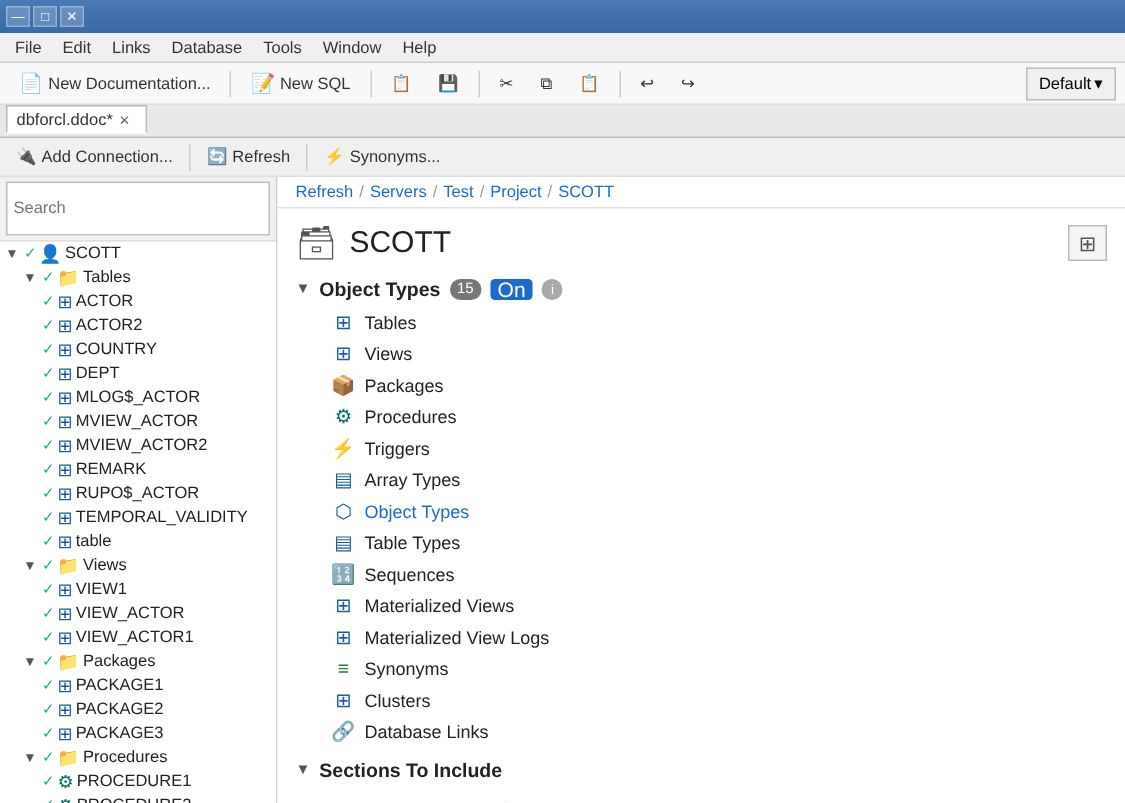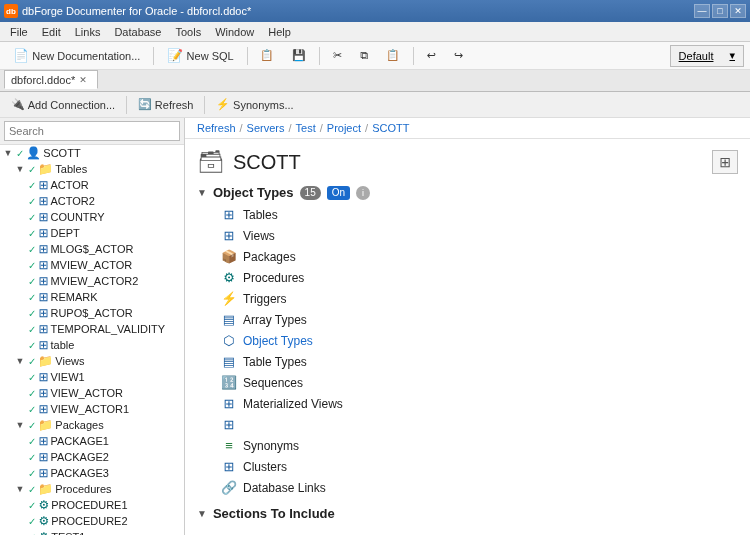--- a/index.html
+++ b/index.html
@@ -45,23 +45,23 @@
     .toolbar-btn {
       display: flex; align-items: center; gap: 3px;
       padding: 2px 6px; font-size: 11px; color: #333;
       background: transparent; border: 1px solid transparent;
       cursor: pointer; height: 22px;
     }
     .toolbar-sep { width: 1px; height: 18px; background: #ccc; margin: 0 2px; }
     .toolbar-icon { font-size: 13px; }
     .toolbar-right { margin-left: auto; display: flex; align-items: center; }
     .default-btn {
-      display: flex; align-items: center; gap: 16px;
+      display: flex; align-items: center; gap: 2px;
       padding: 2px 8px; background: #f0f0f0; border: 1px solid #bbb;
-      cursor: pointer; font-size: 11px; height: 22px; text-decoration: underline;
+      cursor: pointer; font-size: 11px; height: 22px;
     }
 
     
     .tab-bar {
       background: #e8e8e8;
       height: 22px;
       display: flex;
       padding: 0 4px;
       border-bottom: 1px solid #bbb;
     }
@@ -108,21 +108,21 @@
     .toolbar2-icon { font-size: 11px; }
 
     
     .search-bar {
       padding: 3px 4px;
       background: #f0f0f0;
       border-bottom: 1px solid #ddd;
     }
     .search-input {
       width: 100%;
-      height: 20px;
+      height: 36px;
       border: 1px solid #bbb;
       padding: 1px 4px;
       font-size: 11px;
       background: white;
     }
 
     
     .sidebar {
       width: 185px;
       min-width: 185px;
@@ -202,21 +202,21 @@
       padding: 0 5px;
       font-size: 10px;
       height: 14px;
       display: flex; align-items: center;
     }
     .on-badge {
       background: #1a6bcc;
       color: white;
       border-radius: 3px;
       padding: 0 5px;
-      font-size: 10px;
+      font-size: 14px;
       height: 14px;
       display: flex; align-items: center; text-align: center;
     }
     .info-badge {
       background: #aaa;
       color: white;
       border-radius: 50%;
       width: 14px; height: 14px;
       display: flex; align-items: center; justify-content: center;
       font-size: 9px;
@@ -252,24 +252,20 @@
     ::-webkit-scrollbar-track { background: #f0f0f0; }
     ::-webkit-scrollbar-thumb { background: #bbb; border: 1px solid #f0f0f0; }
 
     
     .sidebar-scroll { overflow-y: auto; overflow-x: hidden; height: 100%; }
   </style>
 </head>
 <body>
 
 <div class="title-bar">
-  <div class="title-bar-left">
-    <div class="title-bar-icon">db</div>
-    <span>dbForge Documenter for Oracle - dbforcl.ddoc*</span>
-  </div>
   <div class="title-bar-controls">
     <div class="title-btn">—</div>
     <div class="title-btn">□</div>
     <div class="title-btn">✕</div>
   </div>
 </div>
 
 <div class="menu-bar">
   <span class="menu-item">File</span>
   <span class="menu-item">Edit</span>
@@ -560,20 +556,21 @@
         <div class="object-item">
           <span class="obj-icon teal">🔢</span>
           <span>Sequences</span>
         </div>
         <div class="object-item">
           <span class="obj-icon blue">⊞</span>
           <span>Materialized Views</span>
         </div>
         <div class="object-item">
           <span class="obj-icon blue">⊞</span>
+          <span>Materialized View Logs</span>
         </div>
         <div class="object-item">
           <span class="obj-icon green">≡</span>
           <span>Synonyms</span>
         </div>
         <div class="object-item">
           <span class="obj-icon blue">⊞</span>
           <span>Clusters</span>
         </div>
         <div class="object-item">

